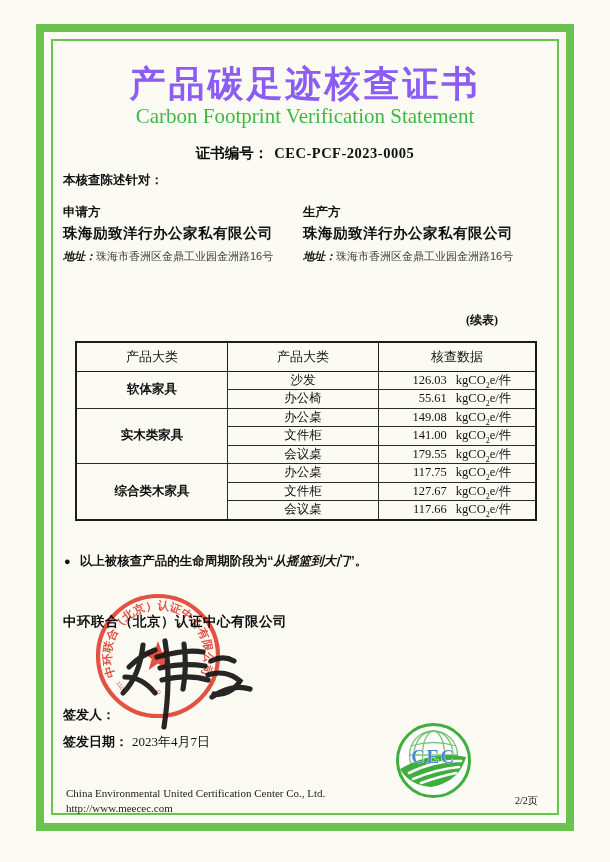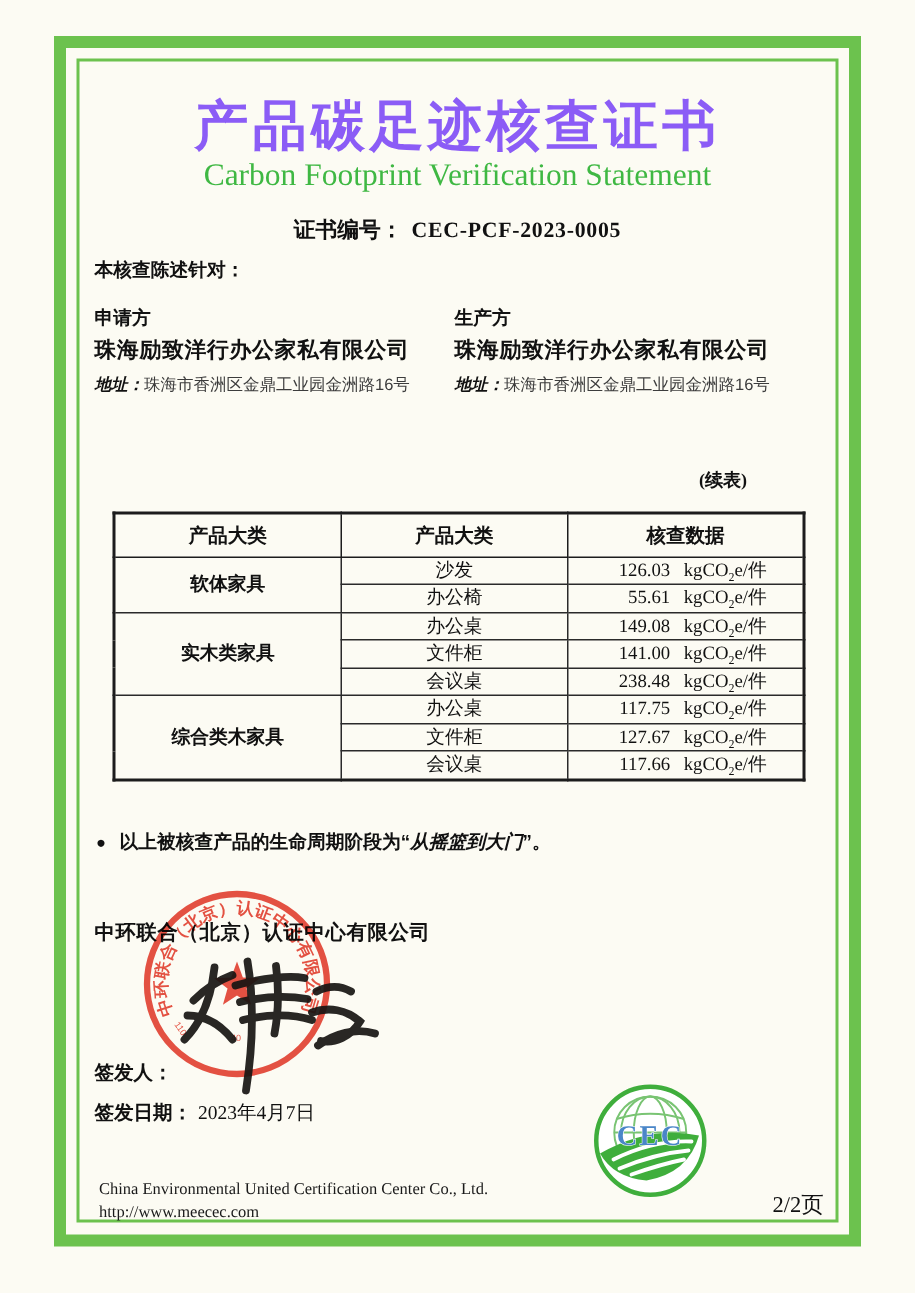--- a/index.html
+++ b/index.html
@@ -47,21 +47,21 @@
     position:absolute; left:466px; top:312px; font-size:12px; font-weight:bold;
     font-family:"Liberation Serif","DejaVu Serif",serif;
     text-align:right;
   }
   table.data {
     position:absolute; left:75px; top:341px; width:462px;
     border-collapse:collapse; border:2px solid #1c1c1c;
     font-family:"Liberation Serif","DejaVu Serif",serif;
   }
   table.data th {
-    height:29px; font-size:13px; font-weight:bold; text-align:center;
+    height:29px; font-size:13px; font-weight:normal; text-align:center;
     font-family:"Liberation Sans","DejaVu Sans",sans-serif;
     border:1px solid #1c1c1c; border-bottom:1.5px solid #1c1c1c;
   }
   table.data td {
     height:17px; font-size:12.5px; text-align:center;
     border:1px solid #2a2a2a; padding:0 2px;
   }
   table.data td.cat {
     font-family:"Liberation Sans","DejaVu Sans",sans-serif;
     font-weight:bold; font-size:12.5px;
@@ -76,21 +76,21 @@
   .note .term { font-style:italic; }
   .org-name { position:absolute; left:63px; top:613px; font-size:13.5px; font-weight:bold; letter-spacing:.5px; }
   .org-addr { position:absolute; left:63px; top:636px; font-size:11.5px; color:#2e2e2e; }
   .signer { position:absolute; left:63px; top:706px; font-size:13px; font-weight:bold; }
   .issue-date { position:absolute; left:63px; top:733px; font-size:13px; font-weight:bold; }
   .issue-date .date { font-family:"Liberation Serif","DejaVu Serif",serif; font-weight:normal; margin-left:4px; }
   .stamp { position:absolute; left:92px; top:587px; width:132px; height:138px; opacity:.88; mix-blend-mode:multiply; }
   .signature { position:absolute; left:113px; top:637px; width:150px; height:98px; }
   .cec-logo { position:absolute; left:394px; top:721px; width:79px; height:79px; }
   .footer { position:absolute; left:66px; top:786px; font-family:"Liberation Serif","DejaVu Serif",serif; font-size:11px; line-height:1.4; color:#1a1a1a; }
-  .page-num { position:absolute; left:515px; top:794px; font-size:15px; font-family:"Liberation Serif","DejaVu Serif",serif; }
+  .page-num { position:absolute; left:515px; top:794px; font-size:10px; font-family:"Liberation Serif","DejaVu Serif",serif; }
 </style>
 </head>
 <body>
 
 <div class="page">
   <div class="border-outer"></div>
   <div class="border-inner"></div>
 
   <div class="title-cn">产品碳足迹核查证书</div>
   <div class="title-en">Carbon Footprint Verification Statement</div>
@@ -138,21 +138,21 @@
       <td class="cat" rowspan="3">实木类家具</td>
       <td>办公桌</td>
       <td class="val"><span class="num">149.08</span><span class="unit"><span>kgCO</span><sub>2</sub><span>e/件</span></span></td>
     </tr>
     <tr>
       <td>文件柜</td>
       <td class="val"><span class="num">141.00</span><span class="unit"><span>kgCO</span><sub>2</sub><span>e/件</span></span></td>
     </tr>
     <tr>
       <td>会议桌</td>
-      <td class="val"><span class="num">238.48</span><span class="unit"><span>kgCO</span><sub>2</sub><span>e/件</span></span></td>
+      <td class="val"><span class="num">179.55</span><span class="unit"><span>kgCO</span><sub>2</sub><span>e/件</span></span></td>
     </tr>
     <tr>
       <td class="cat" rowspan="3">综合类木家具</td>
       <td>办公桌</td>
       <td class="val"><span class="num">117.75</span><span class="unit"><span>kgCO</span><sub>2</sub><span>e/件</span></span></td>
     </tr>
     <tr>
       <td>文件柜</td>
       <td class="val"><span class="num">127.67</span><span class="unit"><span>kgCO</span><sub>2</sub><span>e/件</span></span></td>
     </tr>

